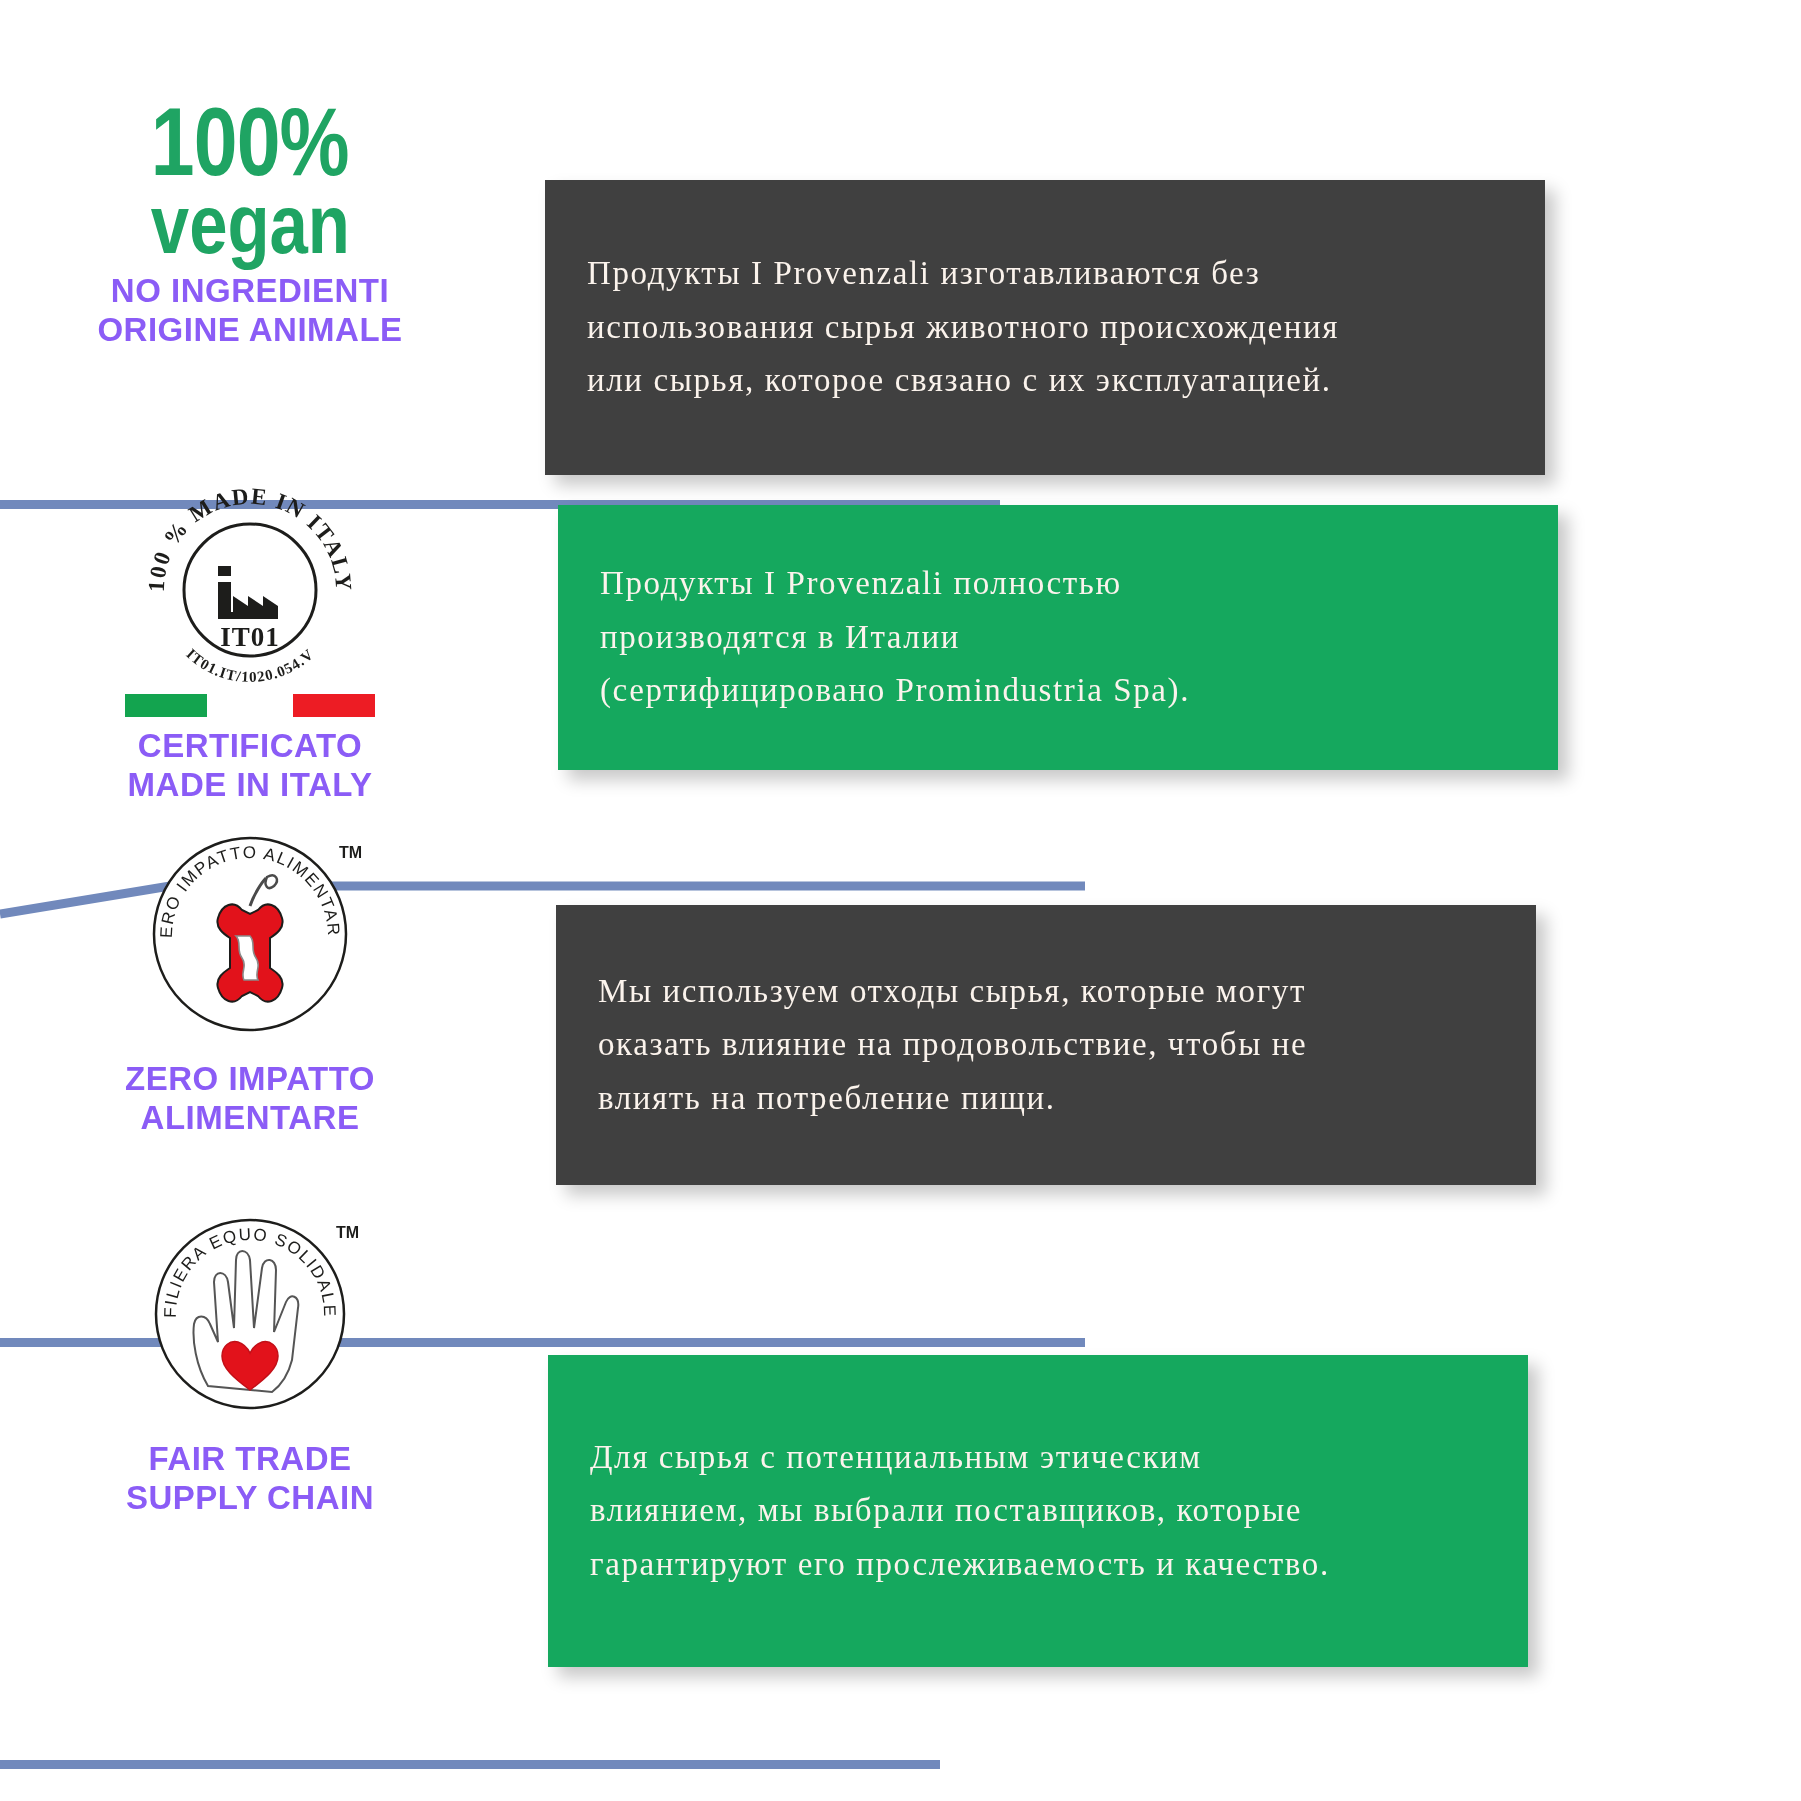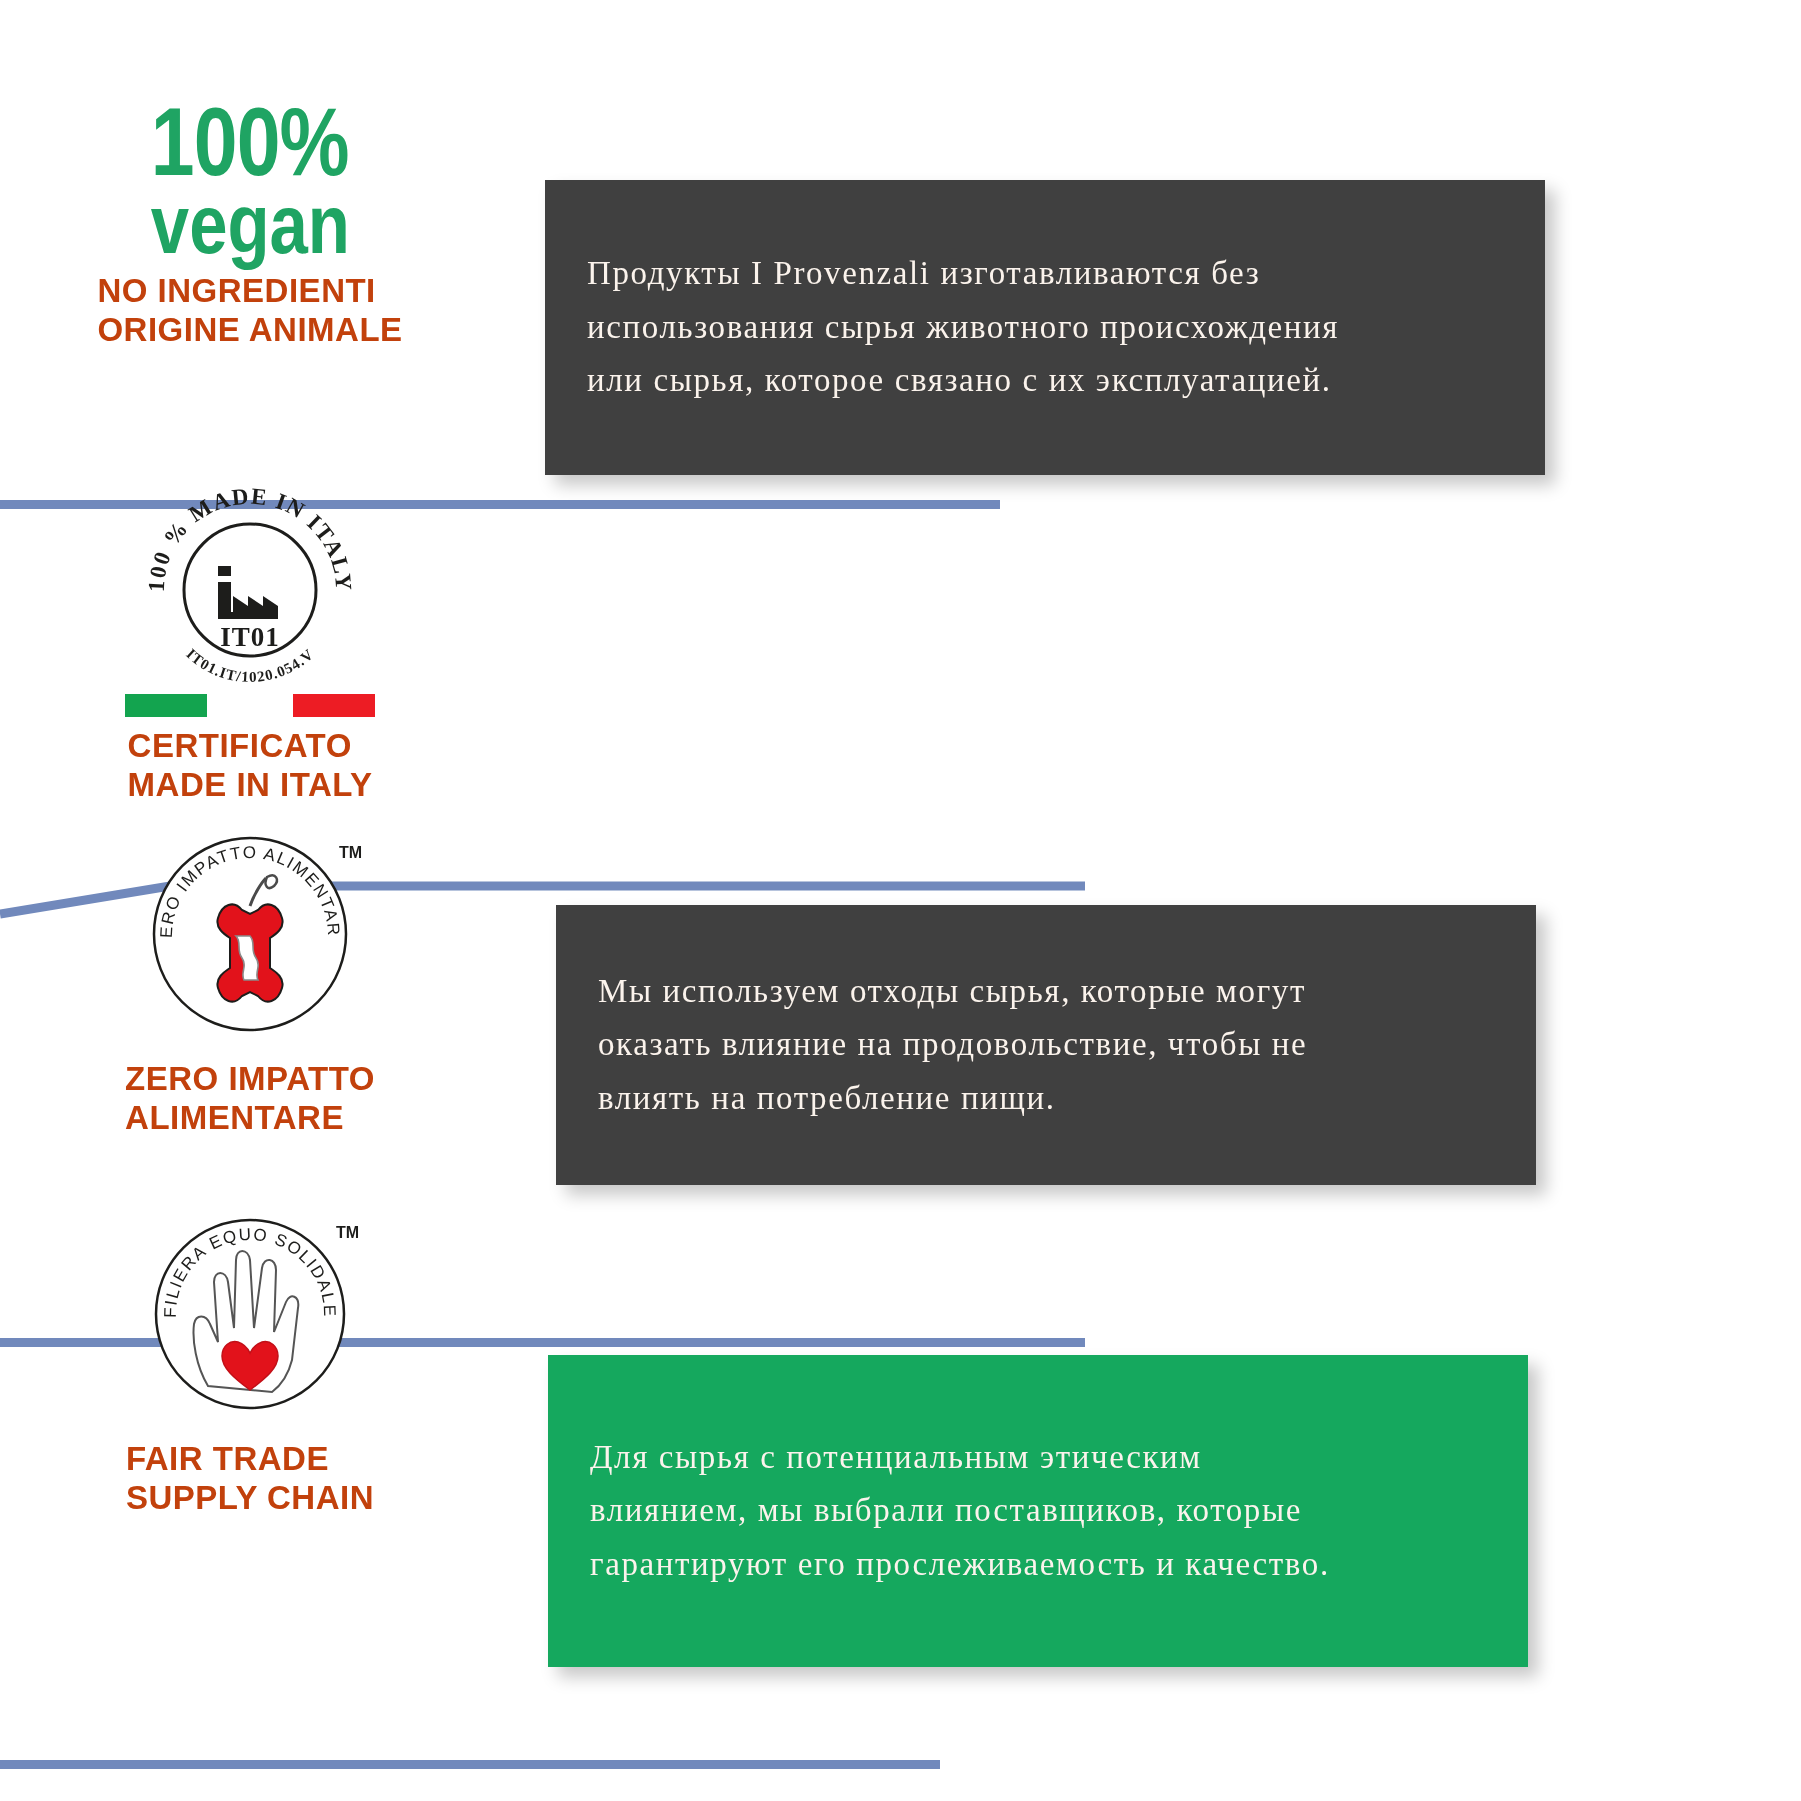--- a/index.html
+++ b/index.html
@@ -39,26 +39,27 @@
     left: 60px;
     width: 380px;
     top: 0;
     display: flex;
     flex-direction: column;
     align-items: center;
     justify-content: flex-start;
   }
 
   .badge-caption {
+    text-align: center;
     font-family: "Liberation Sans", sans-serif;
     font-weight: bold;
     font-size: 33px;
     letter-spacing: 0.5px;
     line-height: 1.18;
-    color: #c2410c;
+    color: #8b5cf6;
     text-transform: uppercase;
     margin-top: 10px;
   }
   .badge-caption div { white-space: nowrap; }
 
   
   .vegan-wrap {
     display: flex;
     flex-direction: column;
     align-items: center;
@@ -200,20 +201,25 @@
       <div class="italy-flag">
         <div class="flag-bar flag-green"></div>
         <div class="flag-bar flag-red"></div>
       </div>
       <div class="badge-caption">
         <div>CERTIFICATO</div>
         <div>MADE IN ITALY</div>
       </div>
     </div>
 
+    <div class="panel panel-green p2">
+      <div class="panel-text">Продукты I Provenzali полностью
+производятся в Италии
+(сертифицировано Promindustria Spa).</div>
+    </div>
   </div>
 
   <div class="divider-bent">
     <svg width="1085" height="40" viewBox="0 0 1085 40" xmlns="http://www.w3.org/2000/svg">
       <path d="M 0,34 L 170,6 L 1085,6" fill="none" stroke="#7189bc" stroke-width="9"></path>
     </svg>
   </div>
 
   <div class="row row-3">
 

